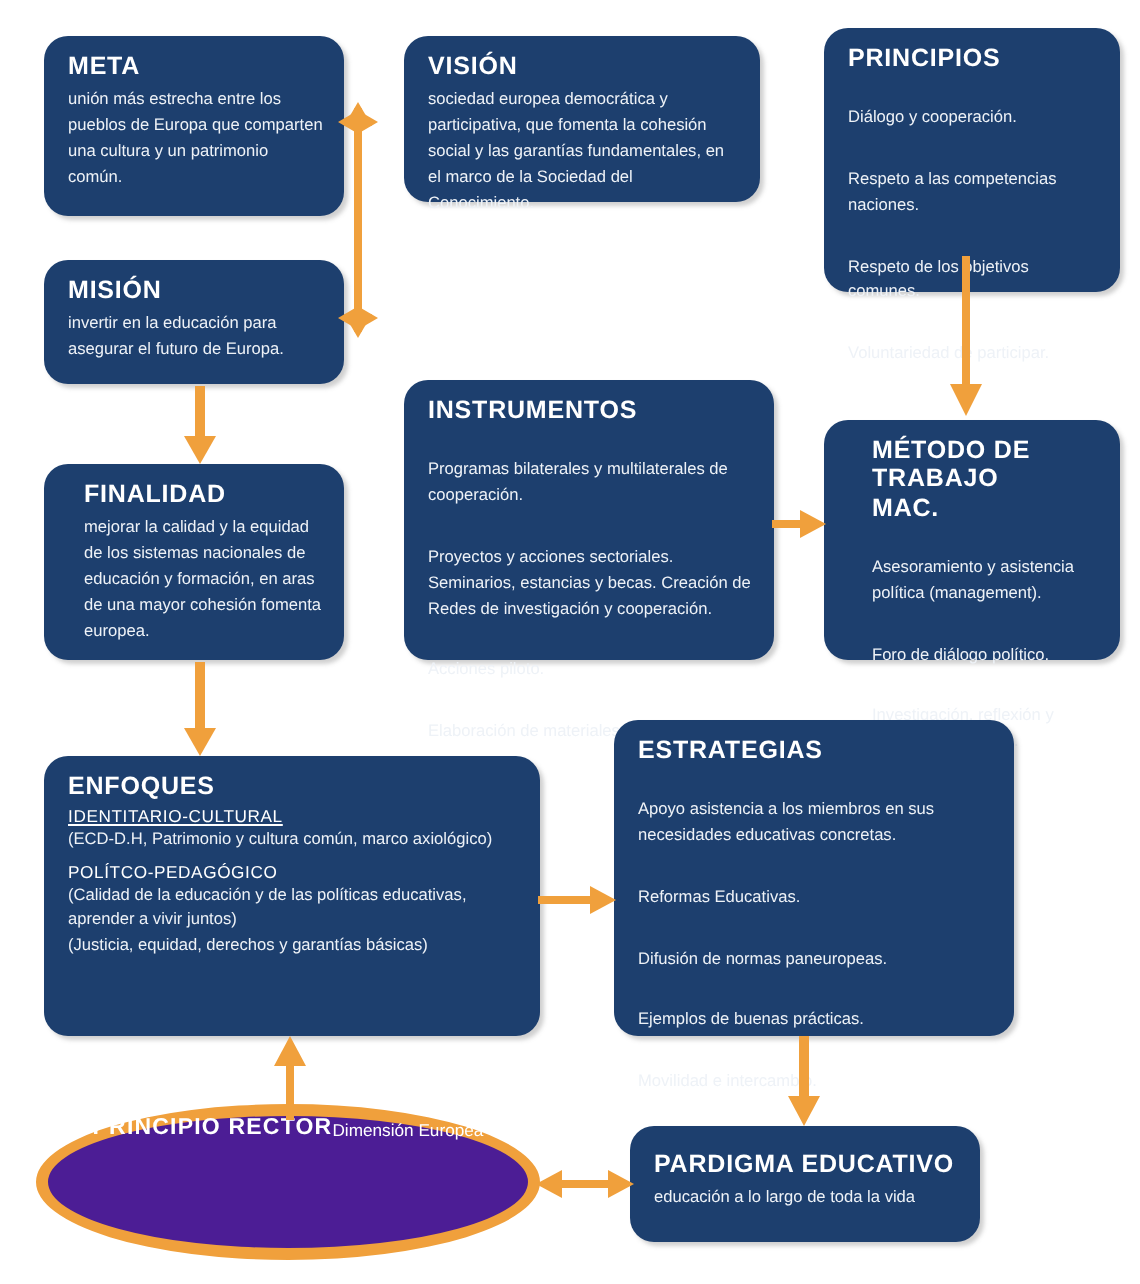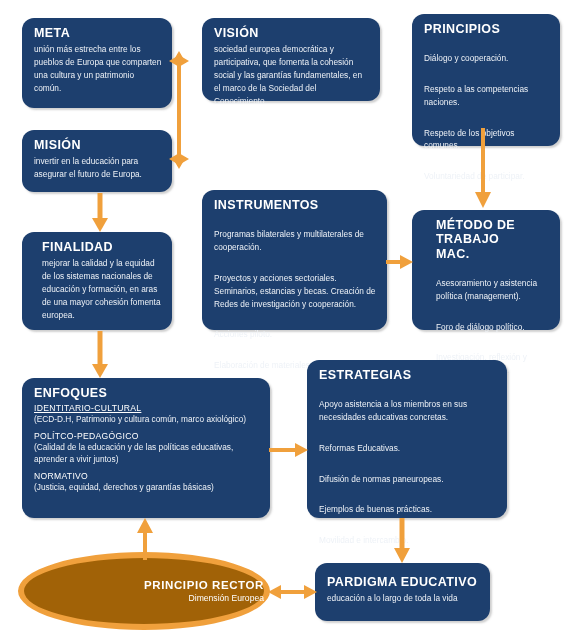--- a/index.html
+++ b/index.html
@@ -61,27 +61,26 @@
     margin-top: 5px;
   }
   .node .subhead:first-of-type {
     margin-top: 1px;
     text-decoration: underline;
   }
 
   
   .ellipse {
     position: absolute;
-    background: #a16207;
+    background: #4c1d95;
     border: 6px solid #f0a03c;
     border-radius: 50%;
     box-sizing: border-box;
     display: flex;
-    flex-direction: column;
-    align-items: flex-end;
+    align-items: flex-start;
     justify-content: center;
     color: #ffffff;
   }
   .ellipse .title {
     font-size: 11.5px;
     font-weight: bold;
     letter-spacing: 0.6px;
   }
   .ellipse .sub {
     font-size: 8.6px;
@@ -153,21 +152,20 @@
     </div>
   </div>
 
   <div class="node shadowed" style="left:22px; top:378px; width:248px; height:140px;">
     <div class="title">ENFOQUES</div>
     <div>
       <div class="subhead">IDENTITARIO-CULTURAL</div>
       <div class="sub">(ECD-D.H, Patrimonio y cultura común, marco axiológico)</div>
       <div class="subhead">POLÍTCO-PEDAGÓGICO</div>
       <div class="sub">(Calidad de la educación y de las políticas educativas, aprender a vivir juntos)</div>
-      <div class="subhead">NORMATIVO</div>
       <div class="sub">(Justicia, equidad, derechos y garantías básicas)</div>
     </div>
   </div>
 
   <div class="node shadowed" style="left:307px; top:360px; width:200px; height:158px;">
     <div class="title">ESTRATEGIAS</div>
     <div class="body">
       <p>Apoyo asistencia a los miembros en sus necesidades educativas concretas.</p>
       <p>Reformas Educativas.</p>
       <p>Difusión de normas paneuropeas.</p>

